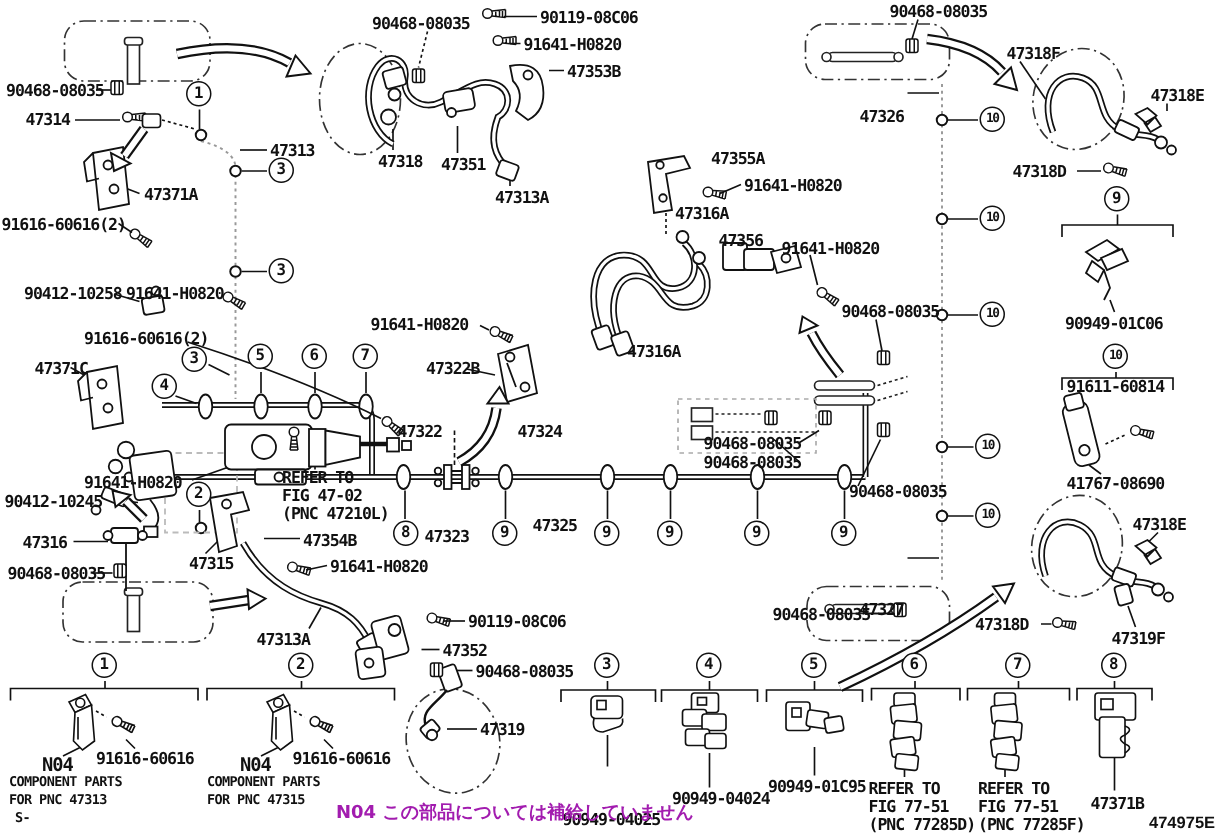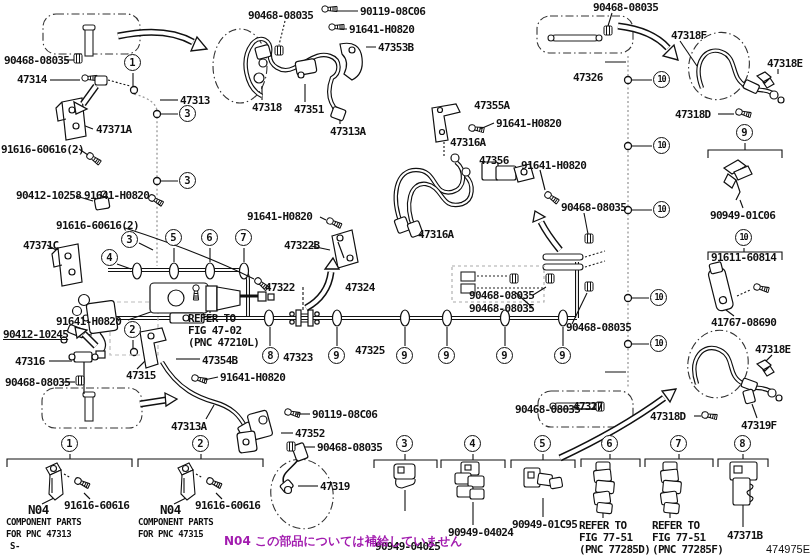--- a/index.html
+++ b/index.html
@@ -12,21 +12,21 @@
   .lbl.small{font-size:9px;letter-spacing:-0.4px;line-height:10px;}
   .callout{position:absolute;width:17px;height:17px;margin:-9px 0 0 -9px;border:1.4px solid #111;
        border-radius:50%;background:#fff;text-align:center;font-weight:bold;font-size:10.5px;
        line-height:14px;color:#111;box-sizing:border-box;z-index:3;}
   .callout.two{font-size:8.5px;letter-spacing:-1px;}
   .note-jp{position:absolute;left:224px;top:533px;font-family:"DejaVu Sans",sans-serif;
        font-weight:bold;font-size:12px;color:#a21caf;z-index:3;white-space:pre;}
   .note-en{position:absolute;left:224px;top:547px;font-weight:bold;font-size:10.5px;
        letter-spacing:-0.7px;color:#111;z-index:3;white-space:pre;}
   .corner-code{position:absolute;left:766px;top:543px;font-family:"Liberation Sans","DejaVu Sans",sans-serif;
-       font-size:11px;font-weight:normal;color:#111;z-index:3;}
+       font-size:11px;font-weight:bold;color:#111;z-index:3;}
 </style>
 </head>
 <body>
 
 <div id="stage">
 
 <svg id="art" width="811" height="560" viewBox="0 0 811 560">
   <defs>
     <g id="boltg">
       <circle cx="0" cy="0" r="3.2"></circle>
@@ -454,21 +454,21 @@
       <div class="lbl" style="left: 4px; top: 55px;">90468-08035</div>
       <div class="lbl" style="left: 17px; top: 74px;">47314</div>
       <div class="lbl" style="left: 180px; top: 95px;">47313</div>
       <div class="lbl" style="left: 96px; top: 124px;">47371A</div>
       <div class="lbl" style="left: 1px; top: 144px;">91616-60616(2)</div>
       <div class="lbl" style="left: 16px; top: 190px; text-align: center;">90412-10258</div>
       <div class="lbl" style="left: 84px; top: 190px;">91641-H0820</div>
       <div class="lbl" style="left: 56px; top: 220px;">91616-60616(2)</div>
       <div class="lbl" style="left: 23px; top: 240px; text-align: right;">47371C</div>
       <div class="lbl" style="left: 56px; top: 316px;">91641-H0820</div>
-      <div class="lbl" style="left: 3px; top: 329px; text-decoration: underline;">90412-10245</div>
+      <div class="lbl" style="left: 3px; top: 329px;">90412-10245</div>
       <div class="lbl" style="left: 15px; top: 356px;">47316</div>
       <div class="lbl" style="left: 5px; top: 377px;">90468-08035</div>
       <div class="lbl" style="left: 126px; top: 370px;">47315</div>
       <div class="lbl" style="left: 202px; top: 355px;">47354B</div>
       <div class="lbl" style="left: 220px; top: 372px;">91641-H0820</div>
       <div class="lbl" style="left: 171px; top: 421px;">47313A</div>
       <div class="lbl" style="left: 248px; top: 10px;">90468-08035</div>
       <div class="lbl" style="left: 360px; top: 6px;">90119-08C06</div>
       <div class="lbl" style="left: 349px; top: 24px;">91641-H0820</div>
       <div class="lbl" style="left: 378px; top: 42px;">47353B</div>

